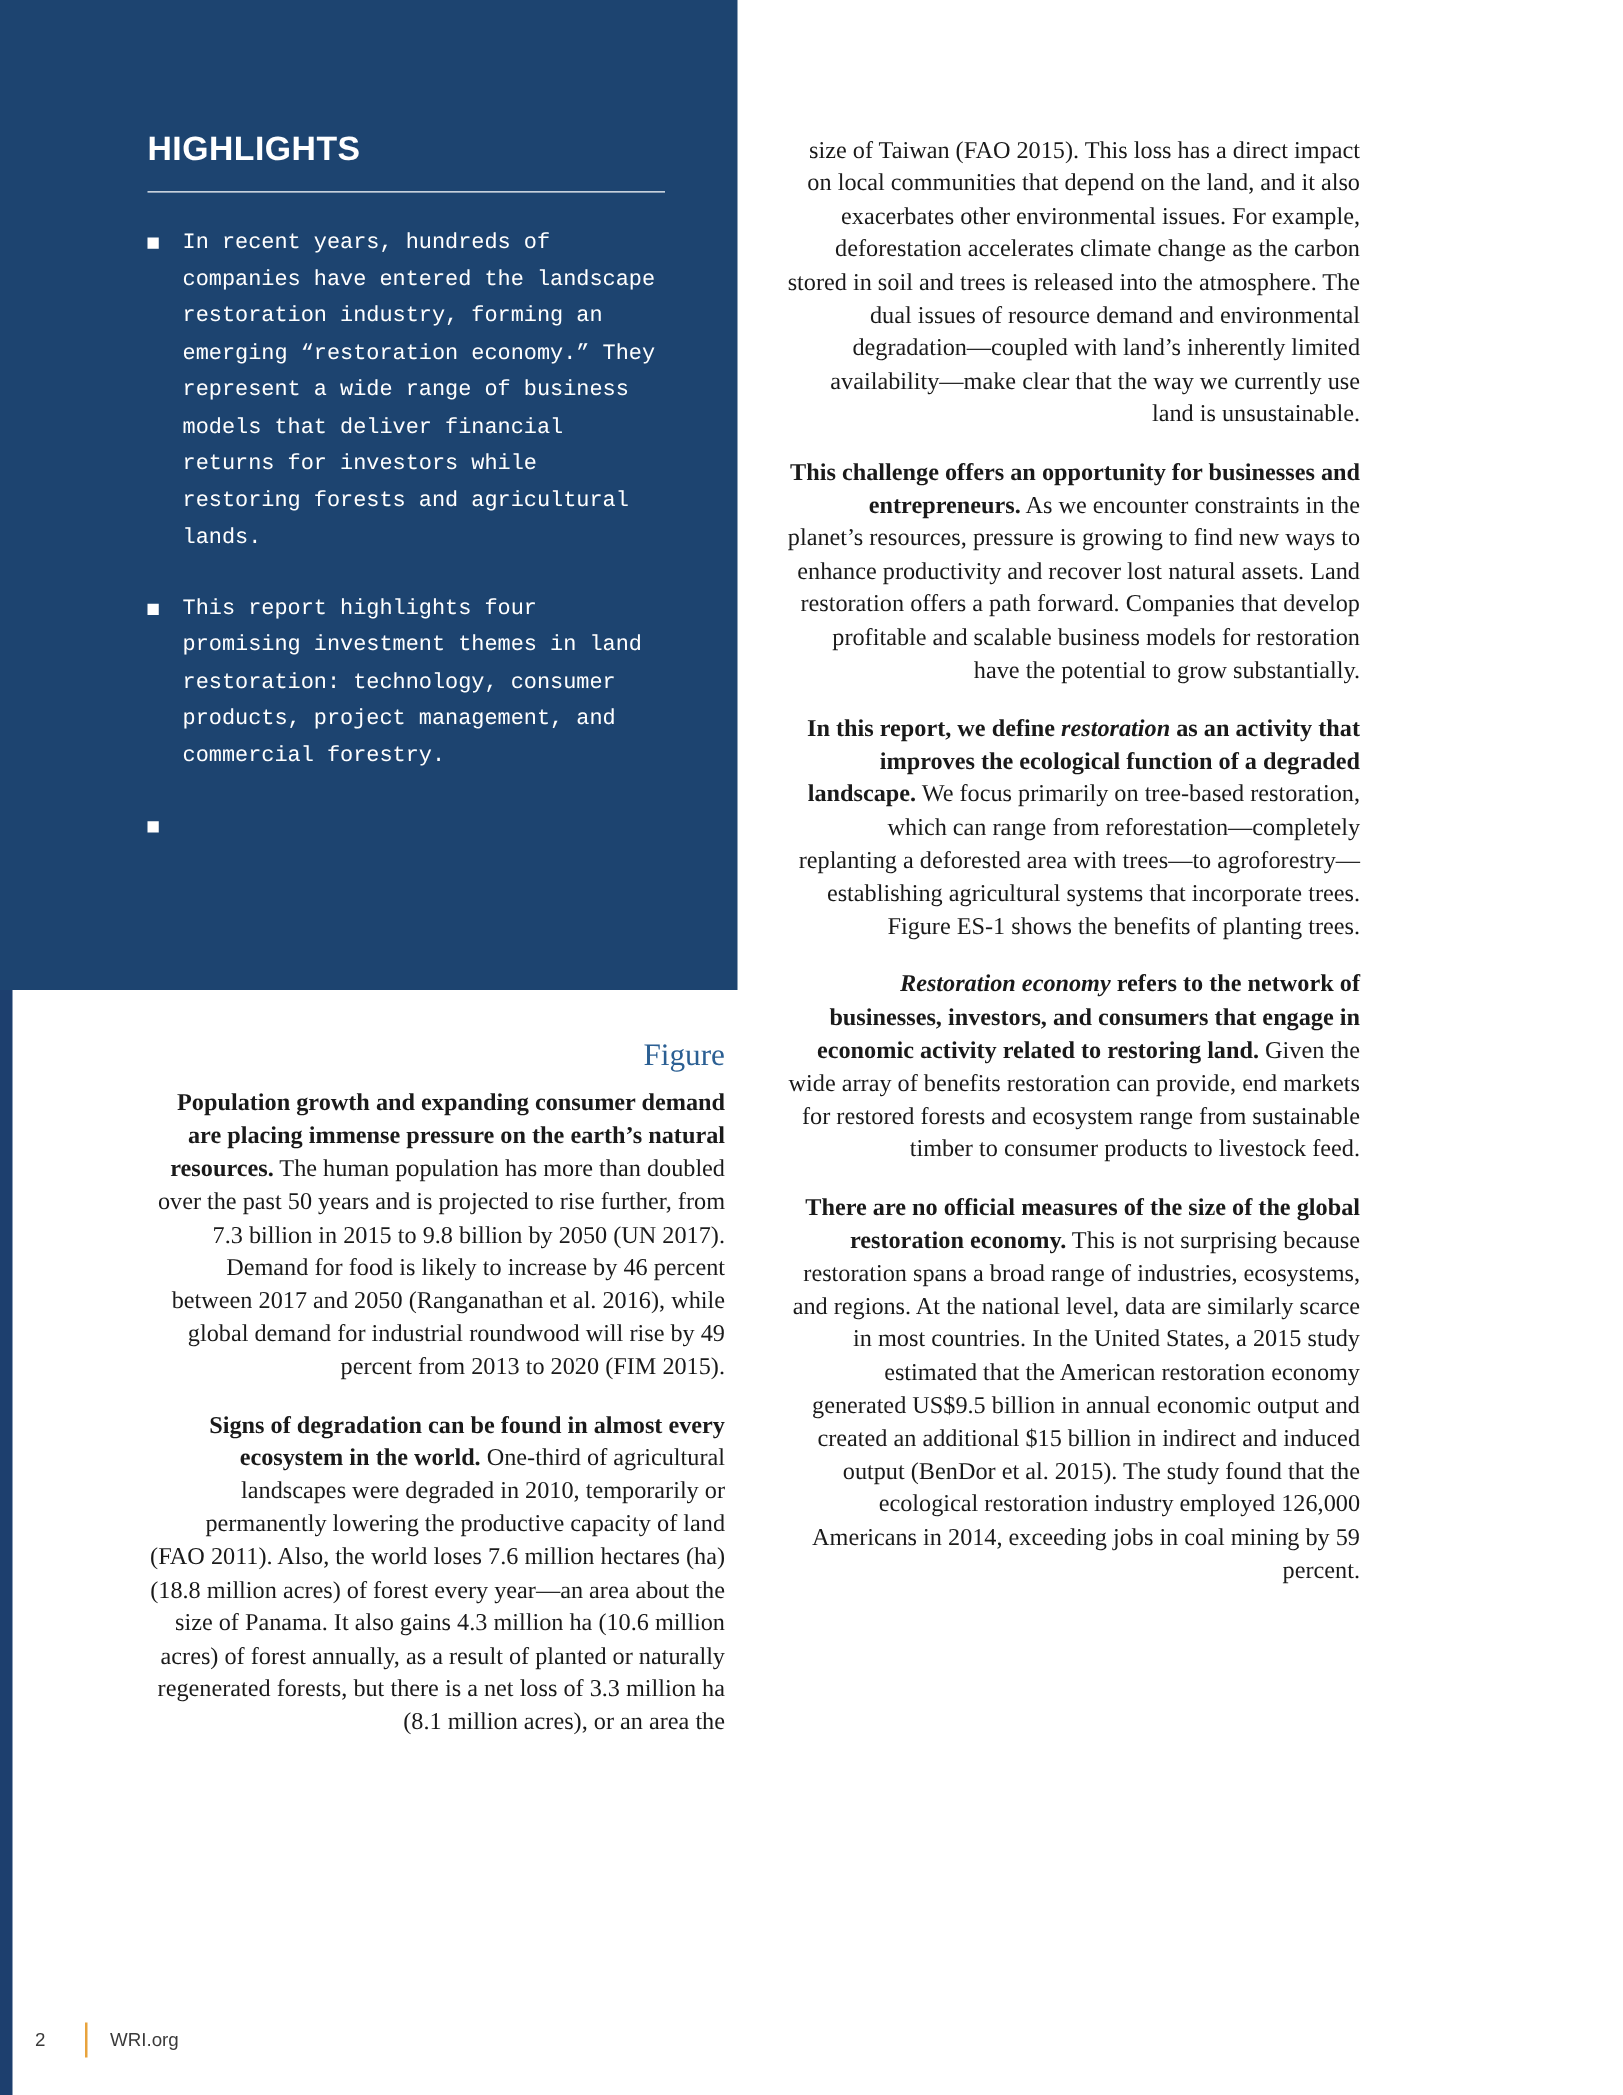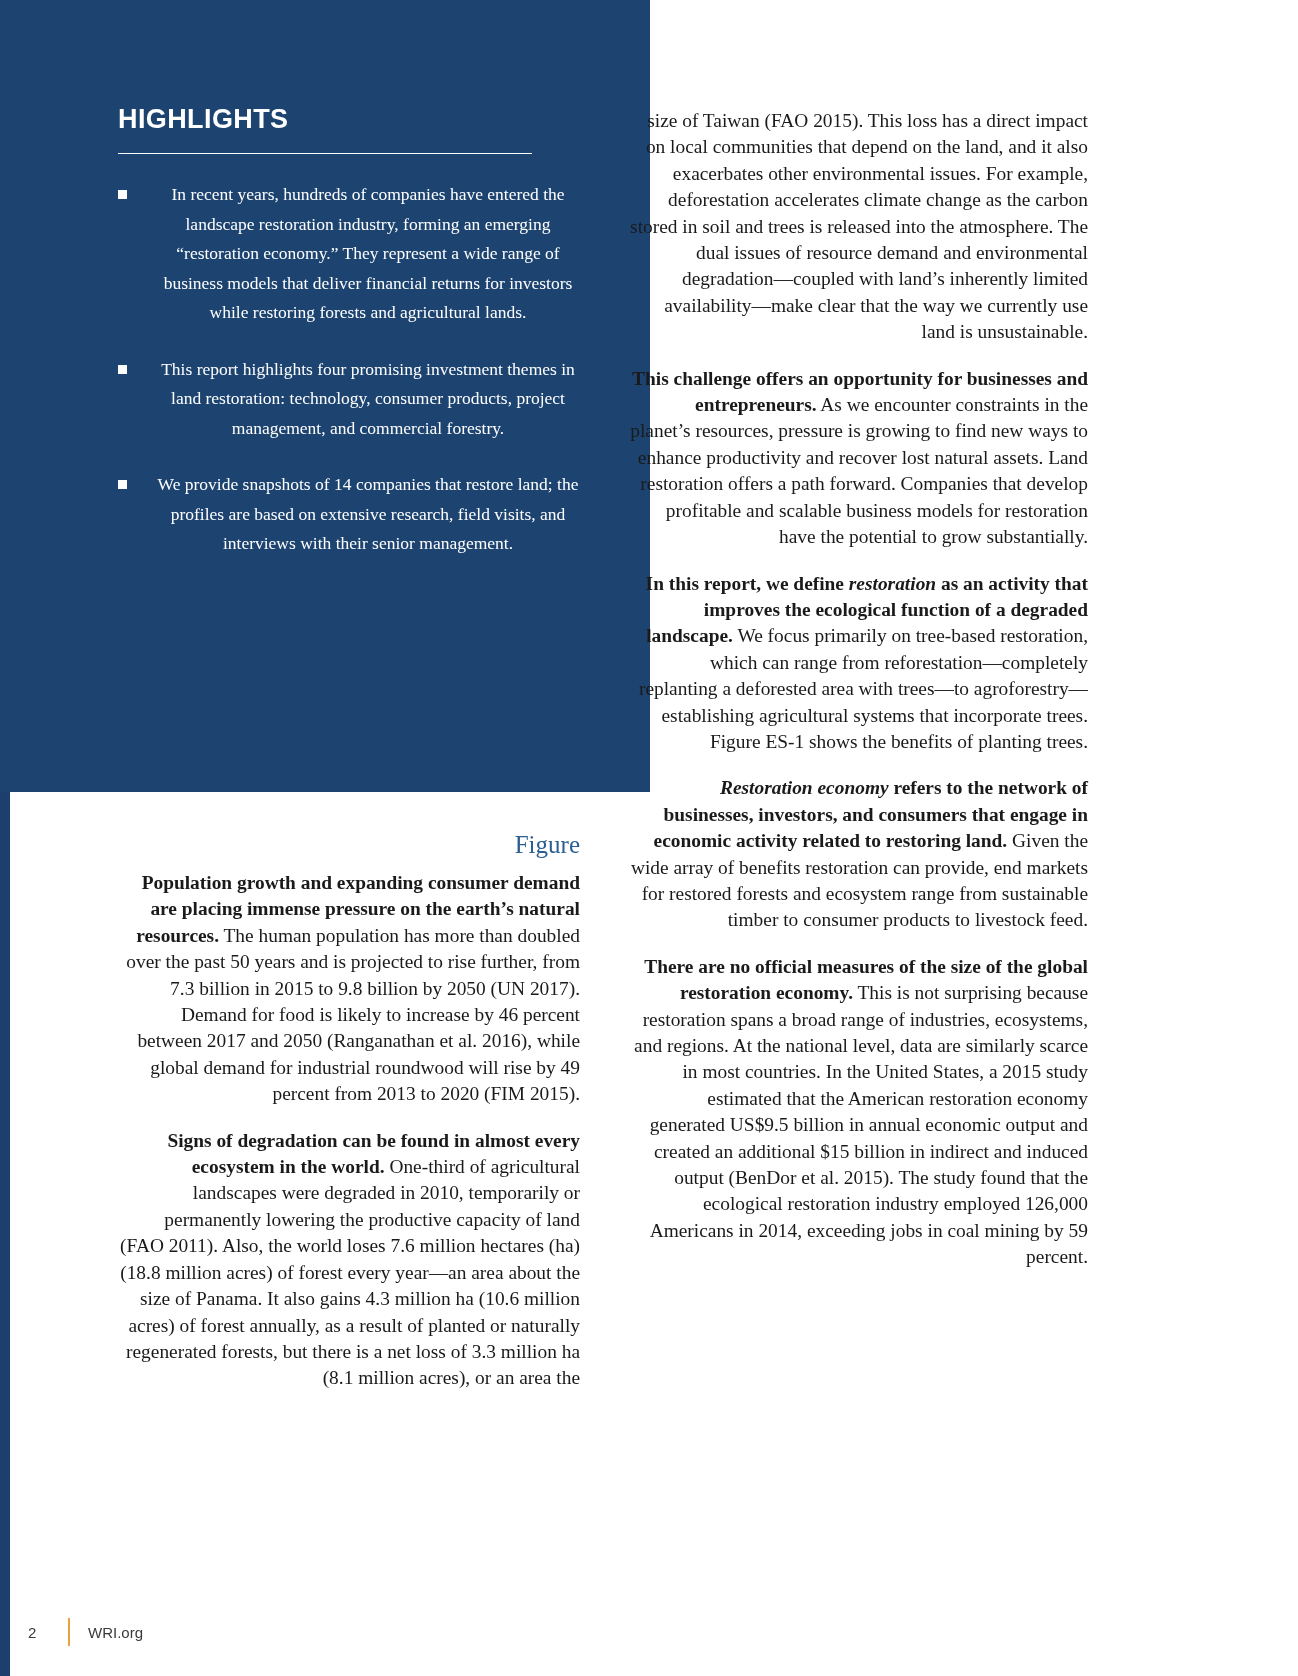--- a/index.html
+++ b/index.html
@@ -23,21 +23,21 @@
     width: 10px;
     height: 1676px;
     background: #1d3f6e;
   }
 
   
   .highlights-box {
     position: absolute;
     left: 0;
     top: 0;
-    width: 650px;
+    width: 590px;
     height: 792px;
     background: #1d4470;
     color: #ffffff;
     box-sizing: border-box;
     padding: 104px 60px 4px 118px;
   }
   .highlights-title {
     font-family: "Liberation Sans", sans-serif;
     font-weight: bold;
     font-size: 27px;
@@ -47,24 +47,23 @@
   .highlights-rule {
     border: none;
     border-top: 1.5px solid #ffffff;
     margin: 0 0 26px 0;
     width: 414px;
   }
   .hl-list {
     list-style: none;
     margin: 0;
     padding: 0;
-    font-family: Liberation Serif, serif;
+    font-family: Liberation Mono, monospace;
     font-size: 17.5px;
     line-height: 29.5px;
-    text-align: center;
   }
   .hl-list li {
     position: relative;
     padding-left: 28px;
     margin-bottom: 27px;
   }
   .hl-bullet {
     position: absolute;
     left: 0;
     top: 10px;
@@ -143,21 +142,20 @@
     <li>
       <span class="hl-bullet"></span>
       <span>In recent years, hundreds of companies have entered the landscape restoration industry, forming an emerging “restoration economy.” They represent a wide range of business models that deliver financial returns for investors while restoring forests and agricultural lands.</span>
     </li>
     <li>
       <span class="hl-bullet"></span>
       <span>This report highlights four promising investment themes in land restoration: technology, consumer products, project management, and commercial forestry.</span>
     </li>
     <li>
       <span class="hl-bullet"></span>
-      <span>We provide snapshots of 14 companies that restore land; the profiles are based on extensive research, field visits, and interviews with their senior management.</span>
     </li>
   </ul>
 </section>
 
 <section class="col col-left">
   <h2 class="section-head">Figure</h2>
   <p>
     <span class="b">Population growth and expanding consumer demand are placing immense pressure on the earth’s natural resources.</span><span> The human population has more than doubled over the past 50 years and is projected to rise further, from 7.3 billion in 2015 to 9.8 billion by 2050 (UN 2017). Demand for food is likely to increase by 46 percent between 2017 and 2050 (Ranganathan et al. 2016), while global demand for industrial roundwood will rise by 49 percent from 2013 to 2020 (FIM 2015).</span>
   </p>
   <p>

